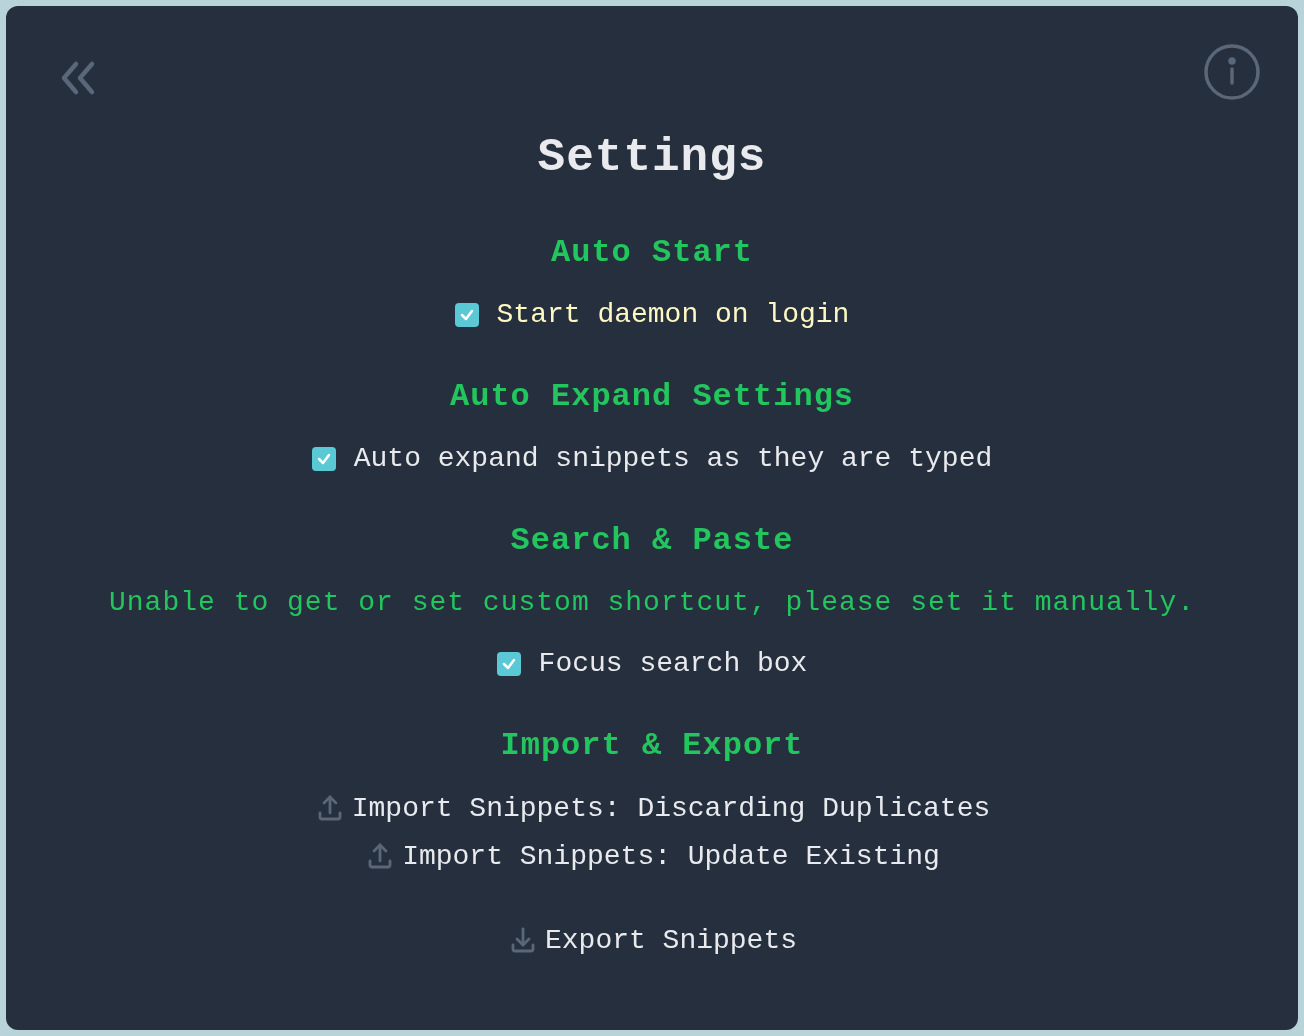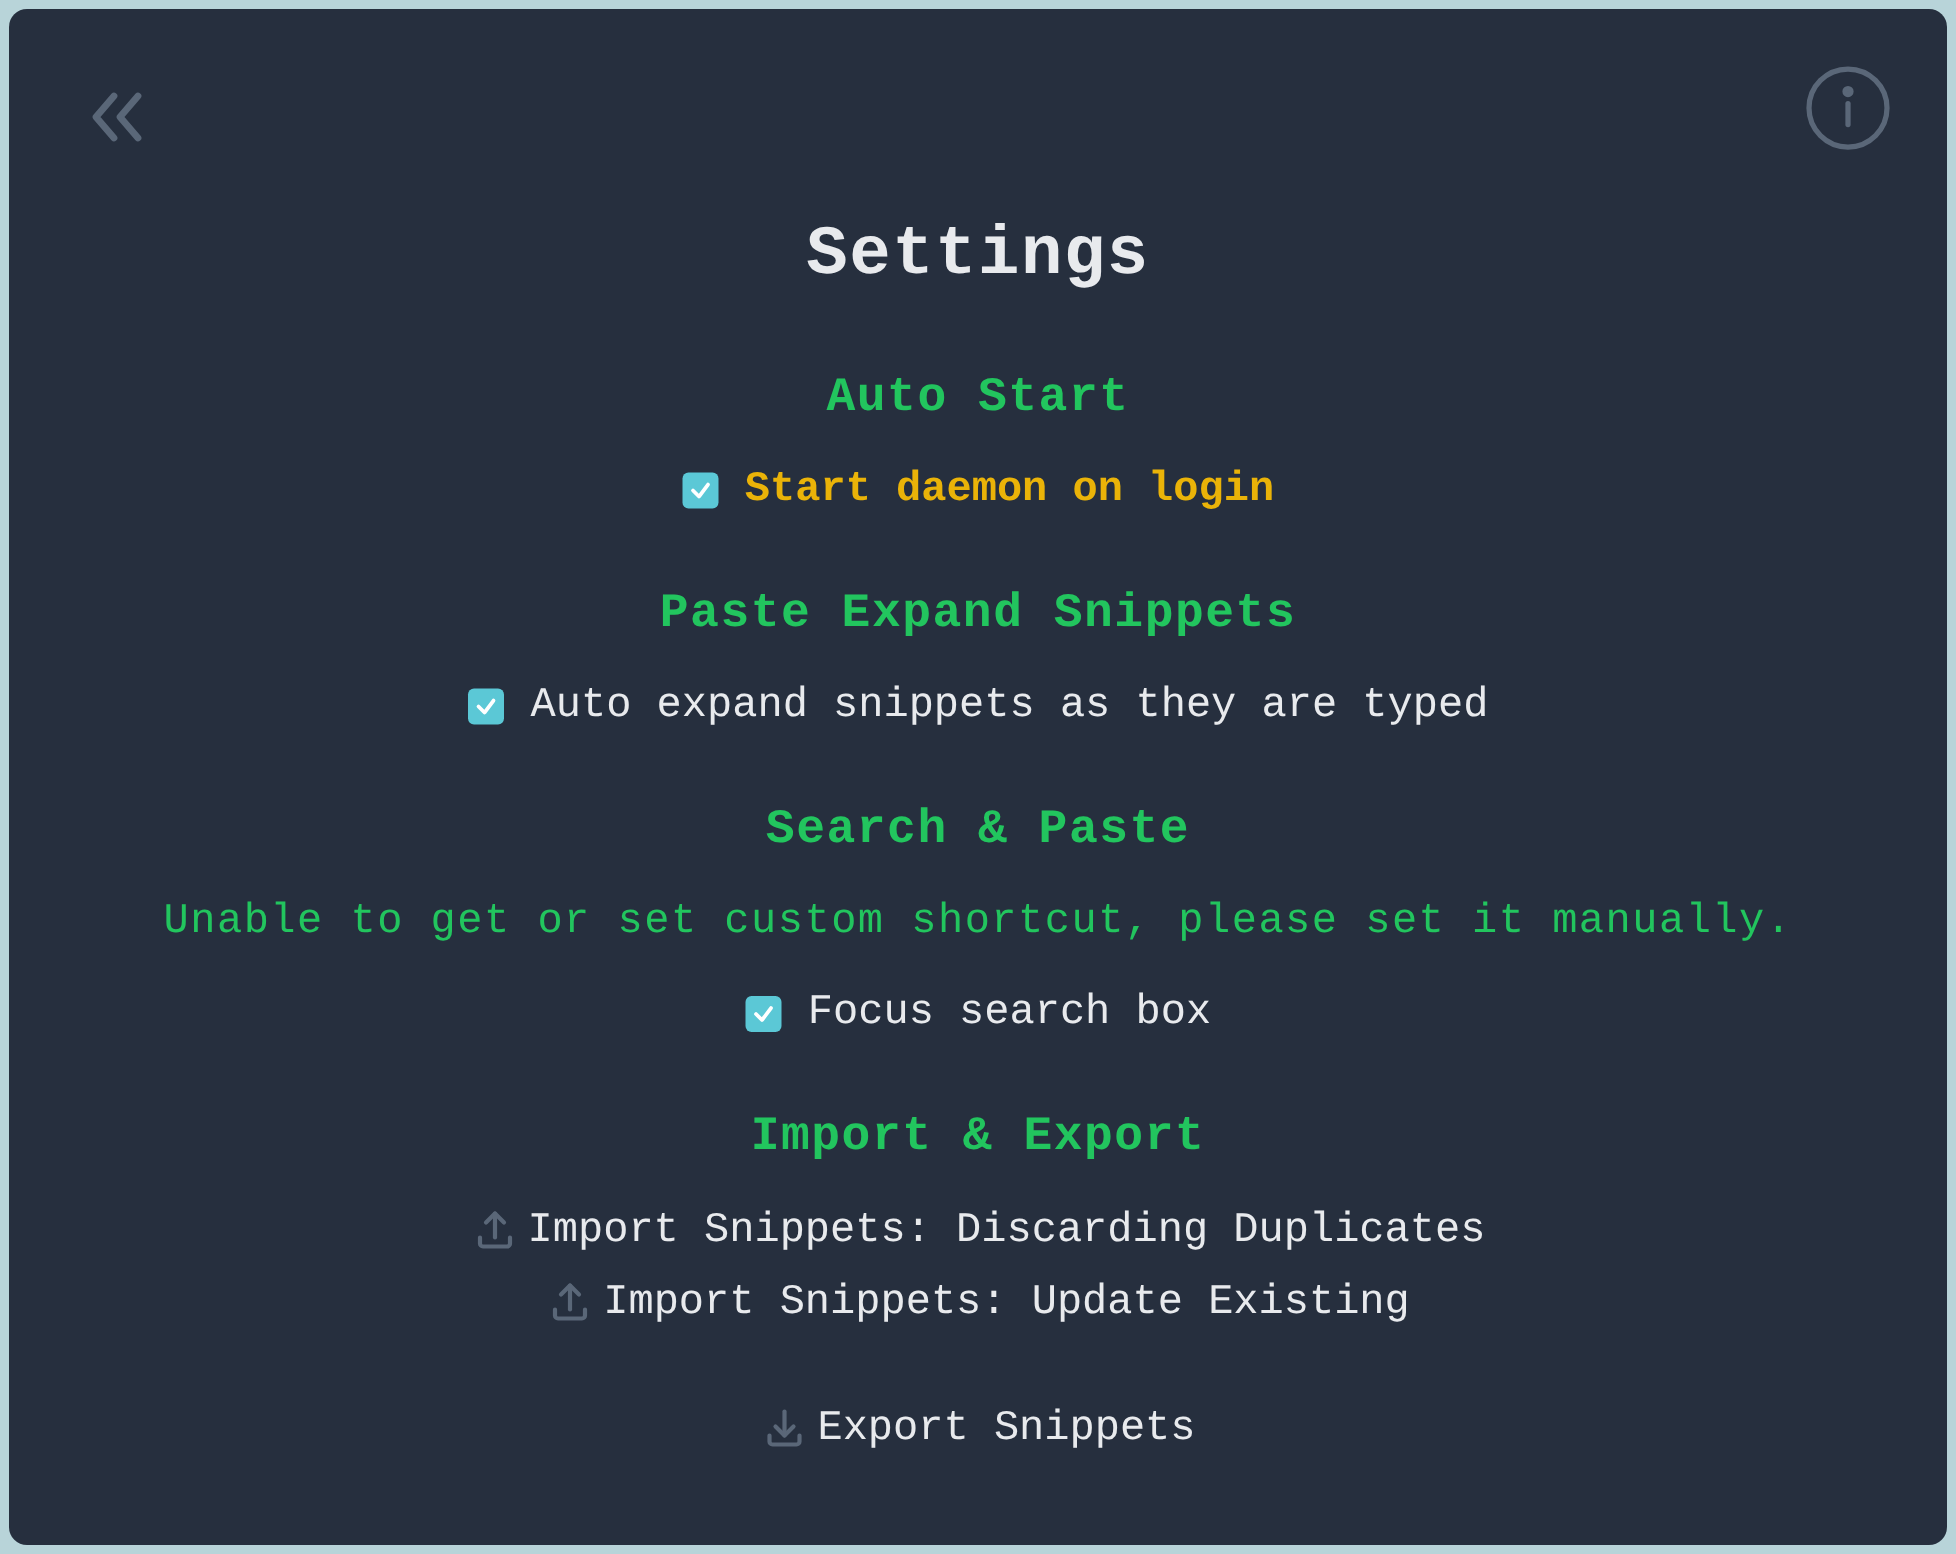--- a/index.html
+++ b/index.html
@@ -13,21 +13,21 @@
     width: 1304px;
     height: 1036px;
     padding: 6px;
   }
   .panel {
     background: #262f3e;
     border-radius: 12px;
     width: 100%;
     height: 100%;
     position: relative;
-    padding: 48px;
+    padding: 36px;
     color: #e8eaed;
   }
   .back-button {
     position: absolute;
     top: 48px;
     left: 48px;
     cursor: pointer;
     width: 48px;
     height: 48px;
     display: flex;
@@ -73,22 +73,21 @@
     letter-spacing: 1px;
   }
   .checkbox-row {
     display: flex;
     align-items: center;
     gap: 18px;
     font-size: 28px;
     cursor: pointer;
   }
   .checkbox-row.muted {
-    color: #eab308;
-    font-weight: bold;
+    color: #fef9c3;
   }
   .checkbox {
     width: 24px;
     height: 24px;
     background: #5bc8d6;
     border-radius: 4px;
     display: flex;
     align-items: center;
     justify-content: center;
     flex-shrink: 0;
@@ -157,21 +156,21 @@
         <span class="checkbox">
           <svg width="16" height="16" viewBox="0 0 16 16" fill="none" stroke="#ffffff" stroke-width="2.5" stroke-linecap="round" stroke-linejoin="round">
             <polyline points="3,8 7,12 13,4"></polyline>
           </svg>
         </span>
         <span>Start daemon on login</span>
       </label>
     </div>
 
     <div class="section">
-      <h2 class="section-heading">Paste Expand Snippets</h2>
+      <h2 class="section-heading">Auto Expand Settings</h2>
       <label class="checkbox-row">
         <span class="checkbox">
           <svg width="16" height="16" viewBox="0 0 16 16" fill="none" stroke="#ffffff" stroke-width="2.5" stroke-linecap="round" stroke-linejoin="round">
             <polyline points="3,8 7,12 13,4"></polyline>
           </svg>
         </span>
         <span>Auto expand snippets as they are typed</span>
       </label>
     </div>
 

